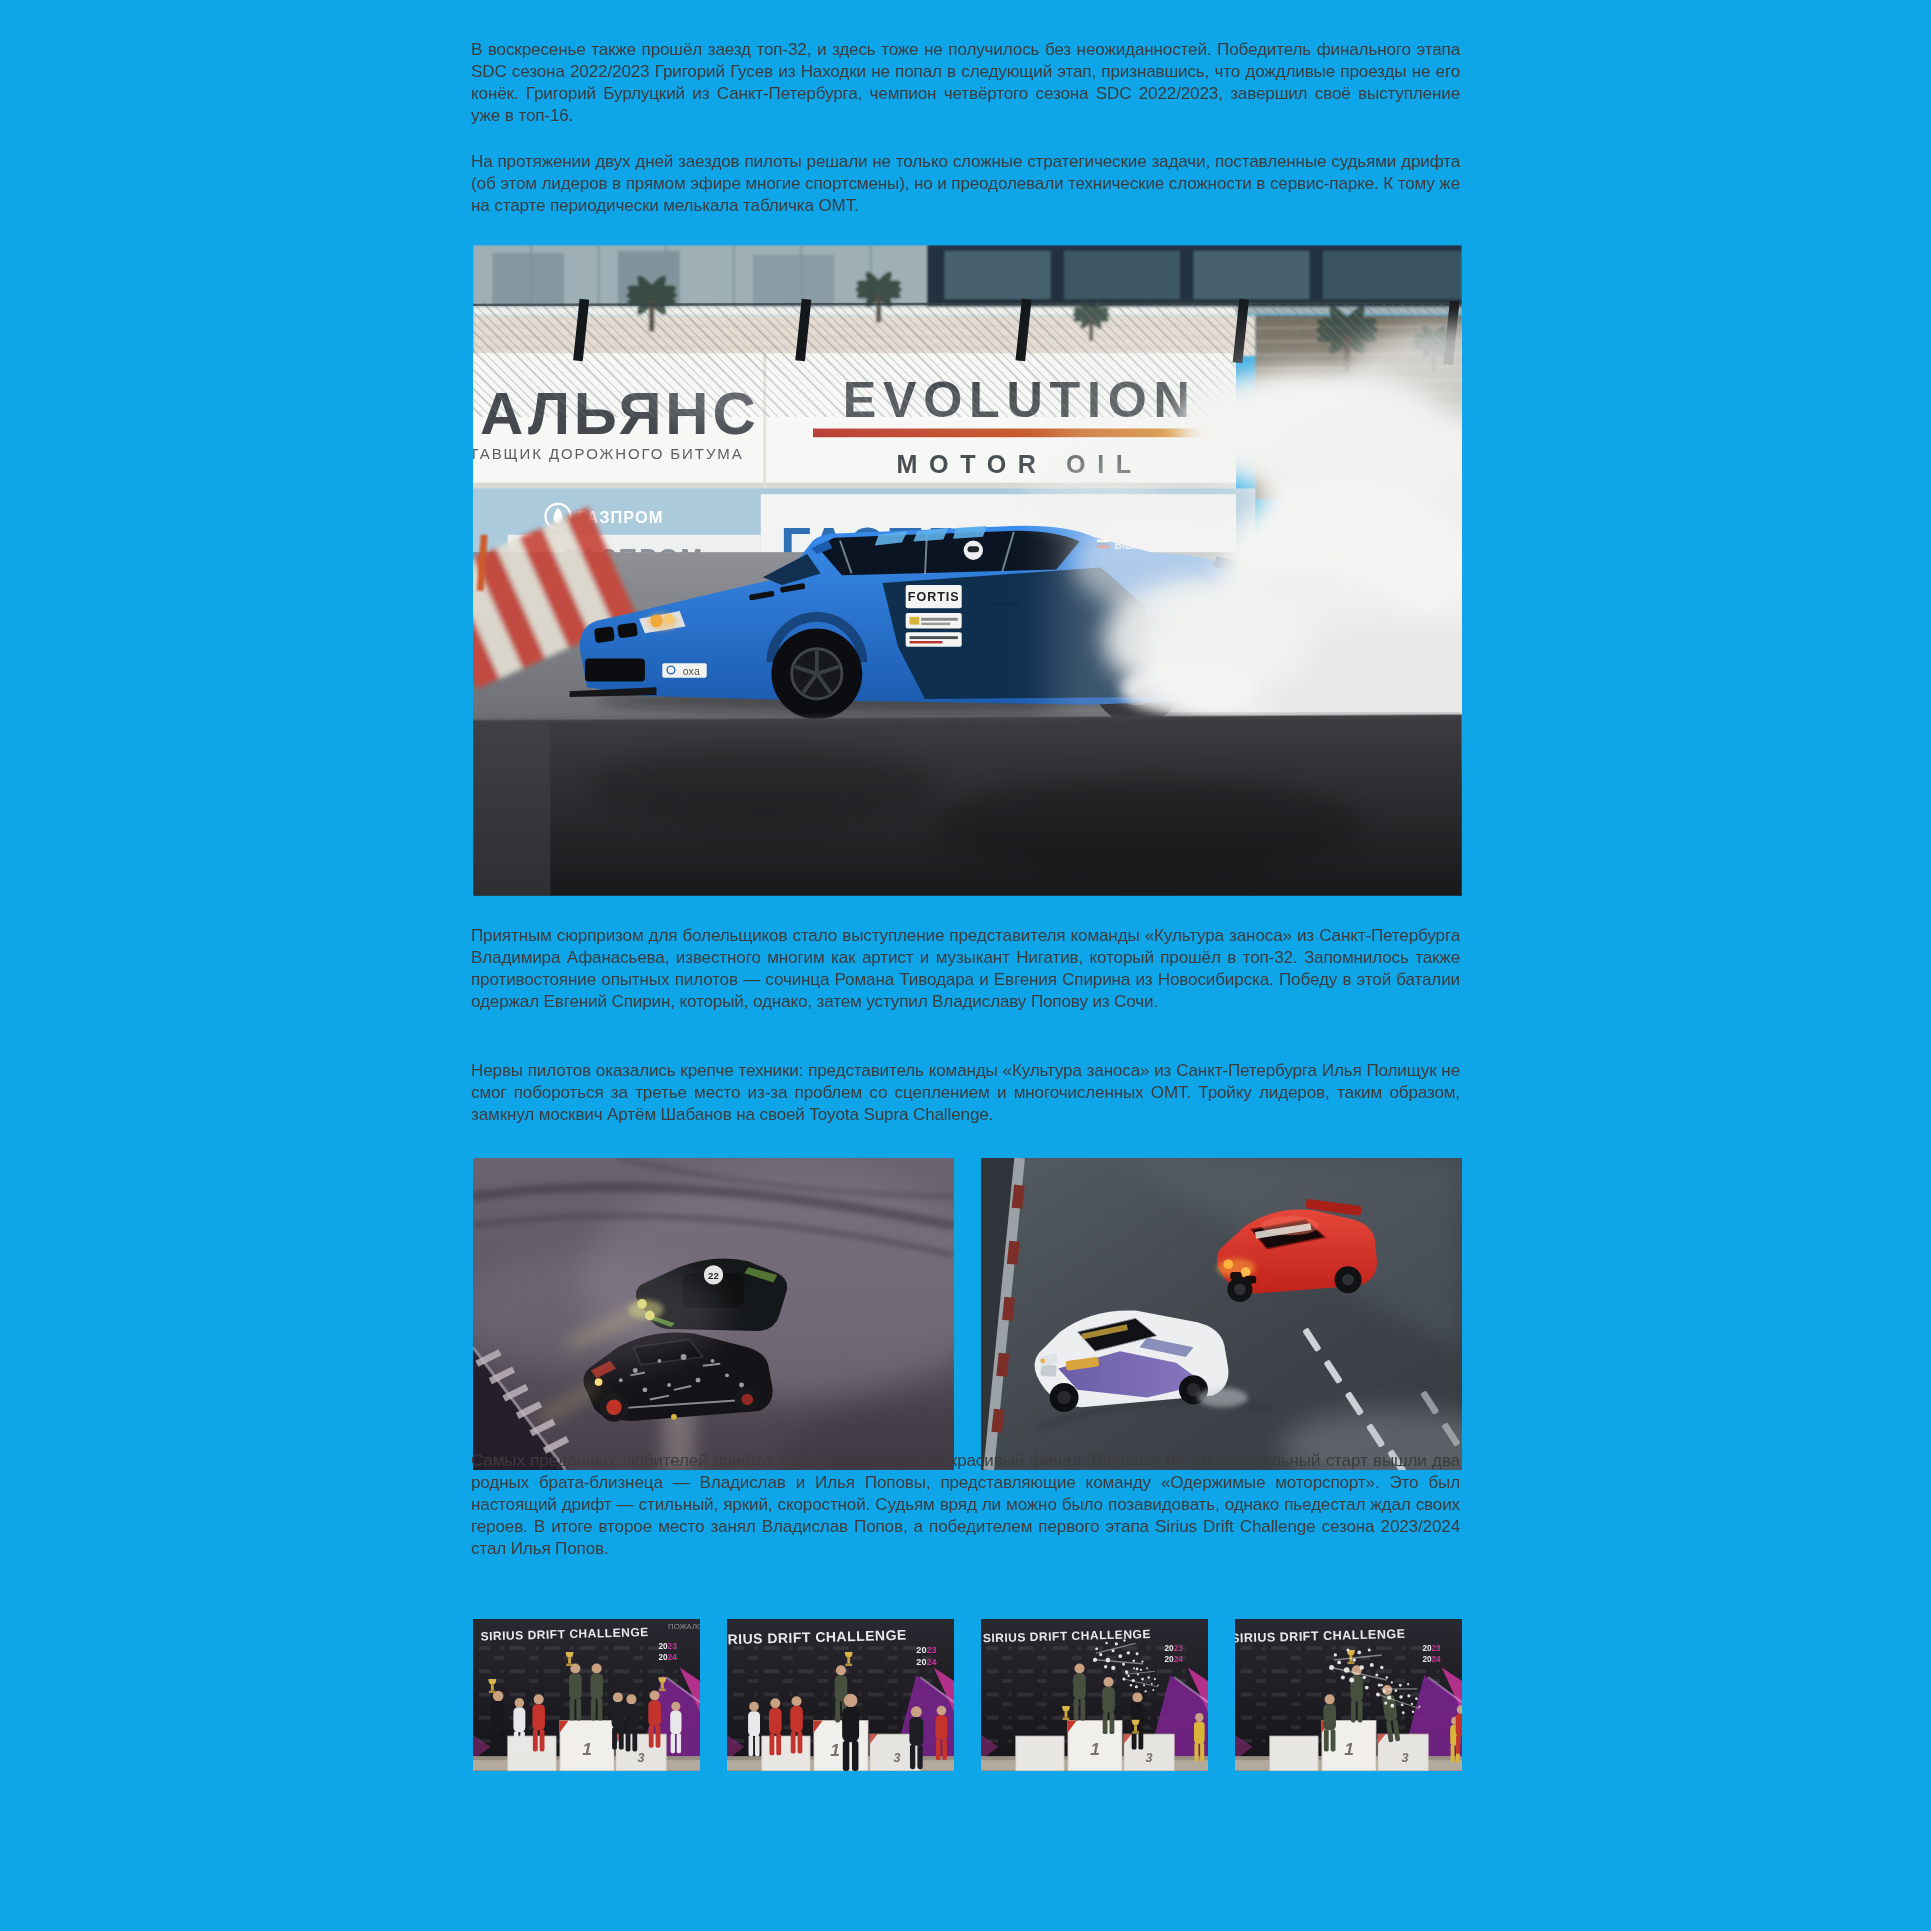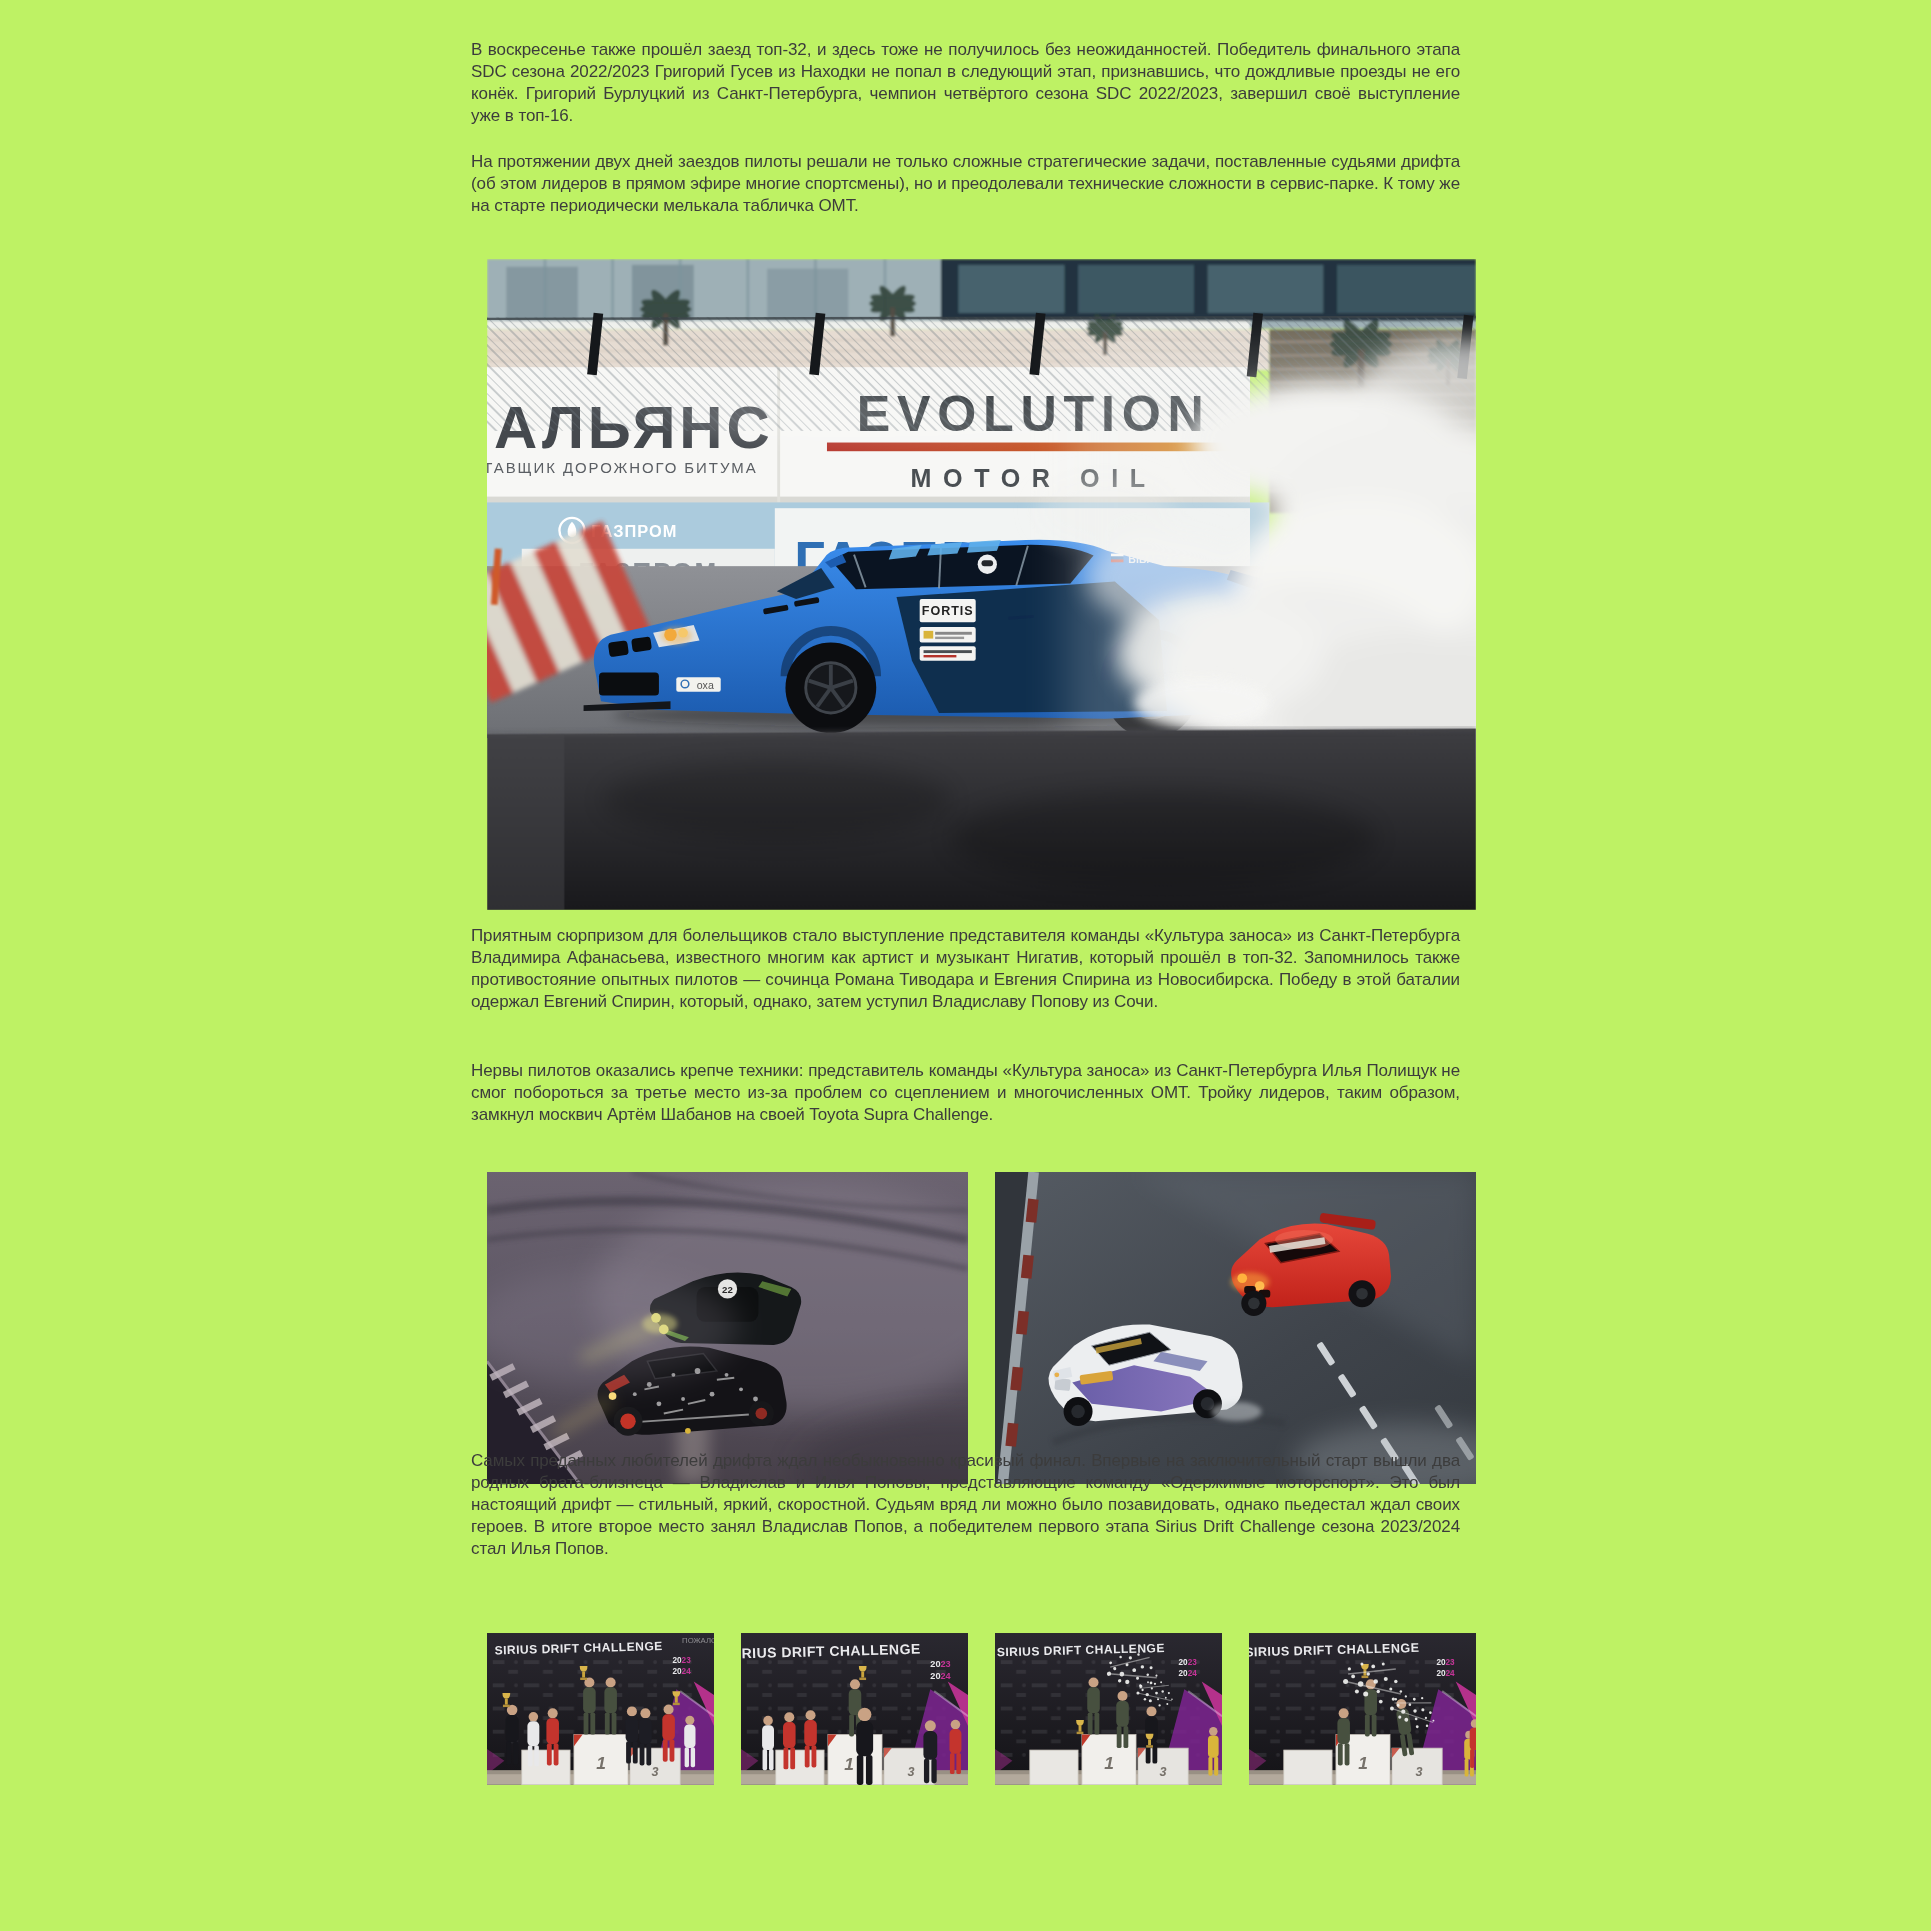--- a/index.html
+++ b/index.html
@@ -1,22 +1,22 @@
 <!DOCTYPE html>
 <html><head>
 <meta charset="utf-8">
 <style>
   html,body{margin:0;padding:0;background:#ffffff;}
-  .page{position:relative;width:1931px;height:1931px;background:#bef264;overflow:hidden;
+  .page{position:relative;width:1931px;height:1931px;background:#0ea5e9;overflow:hidden;
         font-family:"Liberation Sans",sans-serif;}
   .content{position:absolute;left:471px;top:0;width:989px;height:1931px;}
   .para{position:absolute;left:0;width:989px;margin:0;
         font-size:17px;line-height:22px;color:#3c3c3c;text-align:justify;letter-spacing:-0.1px;}
   .p1{top:39px}.p2{top:151px}.p3{top:925px}.p4{top:1060px}.p5{top:1450px}
-  figure{margin:16px;padding:0;position:absolute;}
+  figure{margin:2px;padding:0;position:absolute;}
   .hero{top:243px;left:0;width:989px;height:651px;}
   .duel-left{top:1156px;left:0;width:481px;height:312px;}
   .duel-right{top:1156px;left:508px;width:481px;height:312px;}
   .pod{top:1617px;width:227px;height:152px;}
   .pod1{left:0}.pod2{left:254px}.pod3{left:508px}.pod4{left:762px}
   svg{display:block}
   svg text{font-family:"Liberation Sans",sans-serif;}
   .mag{fill:#c43397;}
 </style>
 </head>

